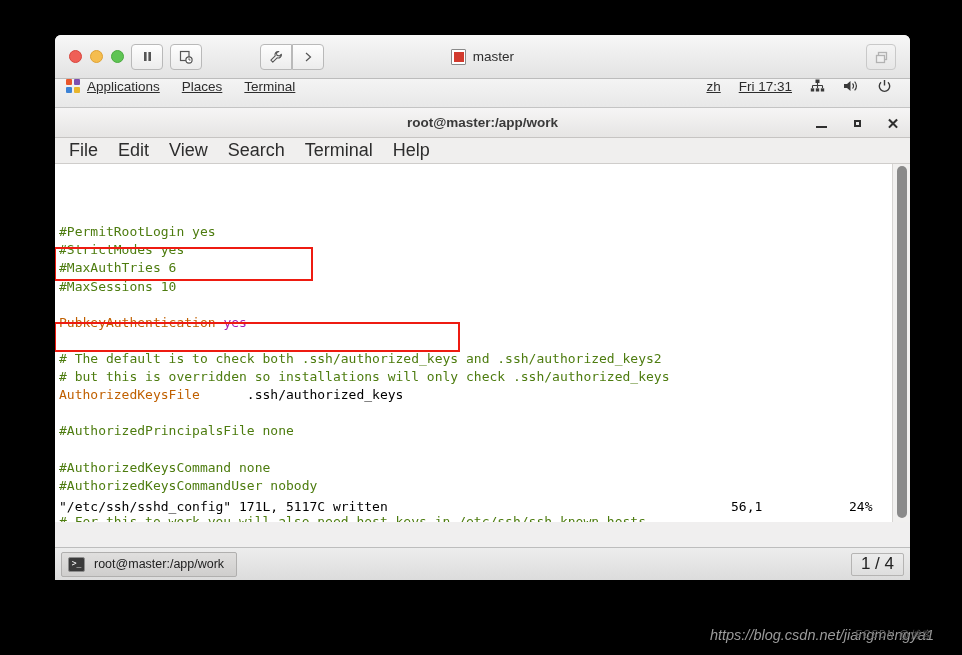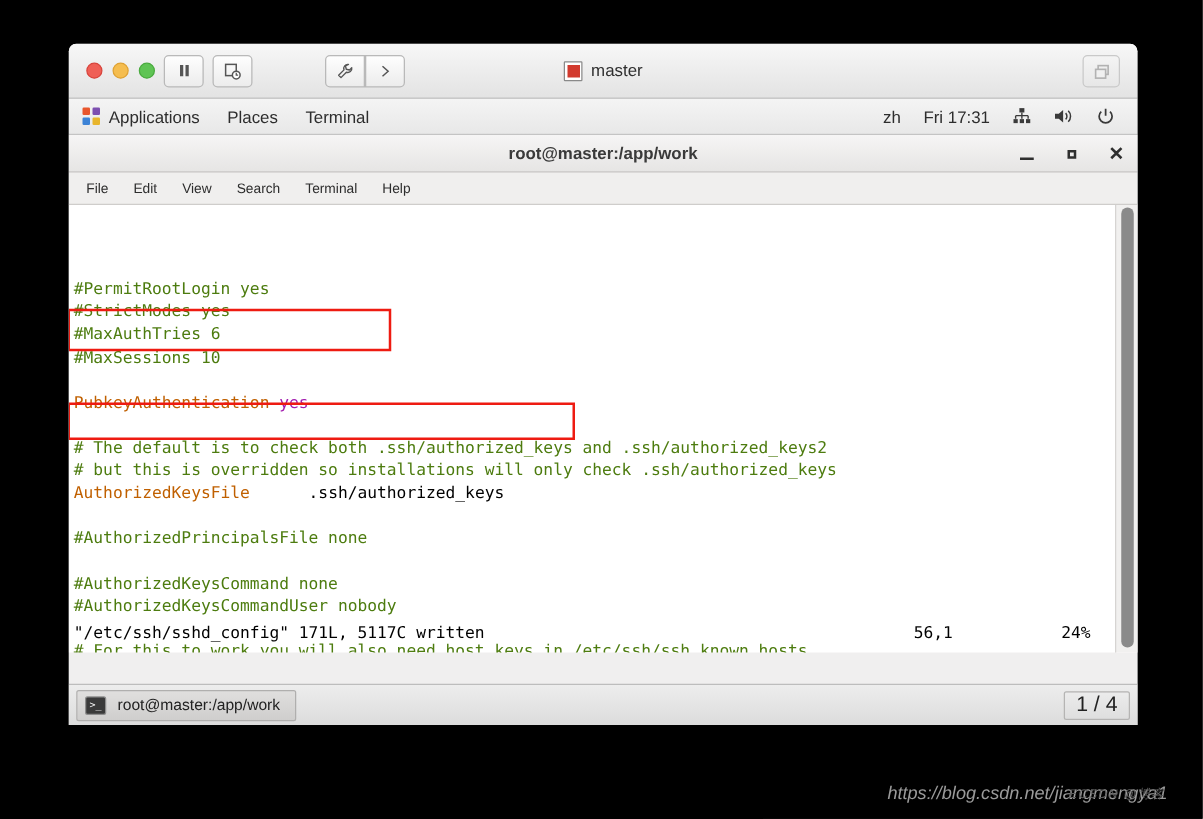--- a/index.html
+++ b/index.html
@@ -71,21 +71,21 @@
   }
 
   
   .gnome-panel {
     height: 29px;
     background: linear-gradient(#f4f4f4,#e8e8e8);
     border-bottom:1px solid #c4c4c4;
     display:flex; align-items:center;
     font-size:13.5px; color:#2d2d2d;
   }
-  .gp-item { padding: 0 11px; height:29px; display:flex; align-items:center; gap:7px; }
+  .gp-item { padding: 0 11px; height:29px; display:flex; gap:7px;text-decoration:underline; }
   .gp-spacer { flex:1; }
   .gp-right { display:flex; align-items:center; gap:0; padding-right:9px; }
   .gp-right .gp-item { padding: 0 9px; }
   .apps-icon {
     width:14px; height:14px; position:relative; display:inline-block;
   }
   .apps-icon i {
     position:absolute; width:6px; height:6px; border-radius:1px; display:block;
   }
   .apps-icon i:nth-child(1){ left:0; top:0; background:#e8562c; }
@@ -111,21 +111,21 @@
   .wbtn { width:14px; height:14px; display:flex; align-items:center; justify-content:center; color:#2f2f2f; }
   .wbtn .bar { width:11px; height:2px; background:#2f2f2f; margin-top:7px; }
   .wbtn .sq { width:7px; height:7px; border:2px solid #2f2f2f; }
   .wbtn .x { font-size:15px; font-weight:bold; line-height:1; }
 
   .term-menubar {
     height:26px;
     background:#f0efee;
     border-bottom:1px solid #cfcdcb;
     display:flex; align-items:center;
-    font-size:11px; color:#2d2d2d;
+    font-size:18px; color:#2d2d2d;
     padding-left:4px;
   }
   .menu-item { padding:0 10px; height:26px; display:flex; align-items:center; }
 
   .term-body {
     position:relative;
     height: 358px;
     background:#ffffff;
     display:flex;
   }

